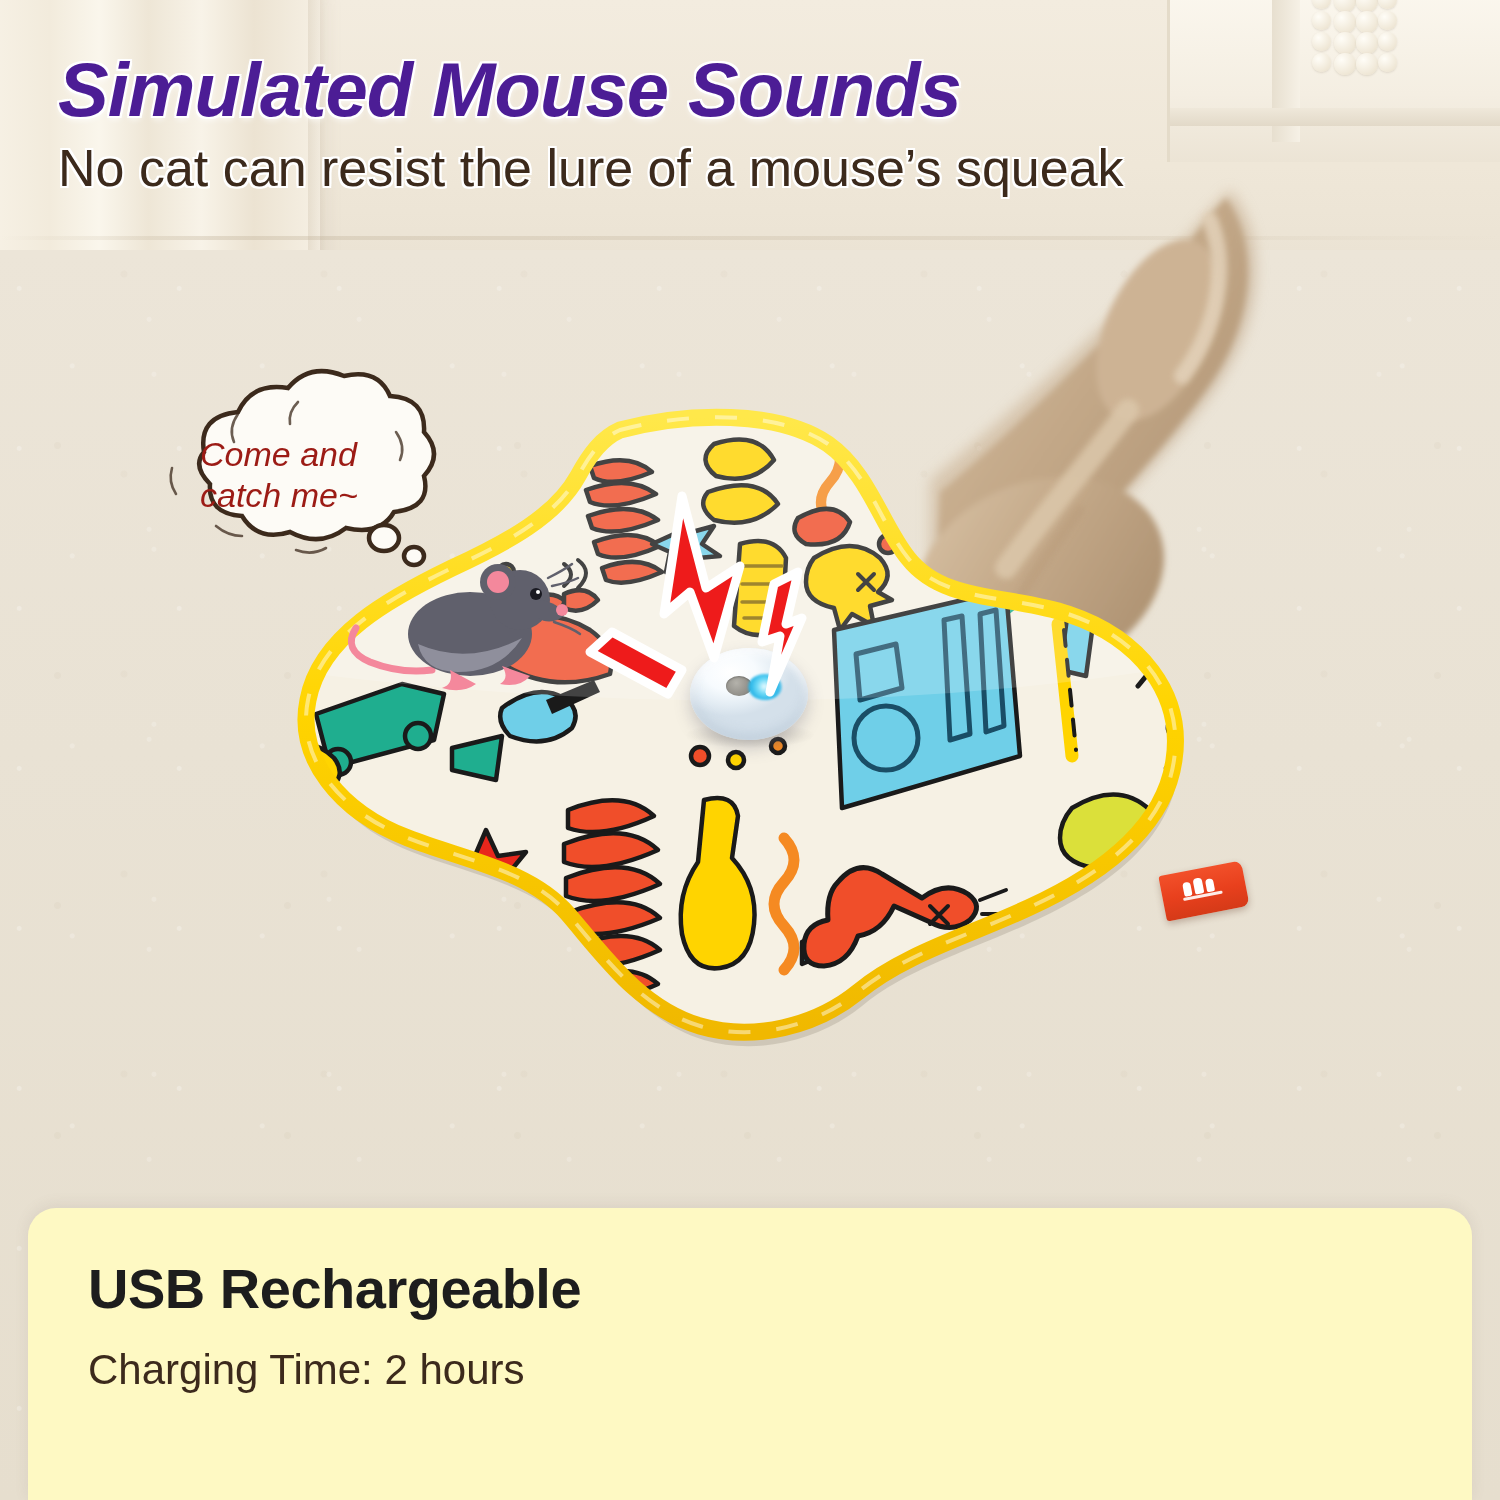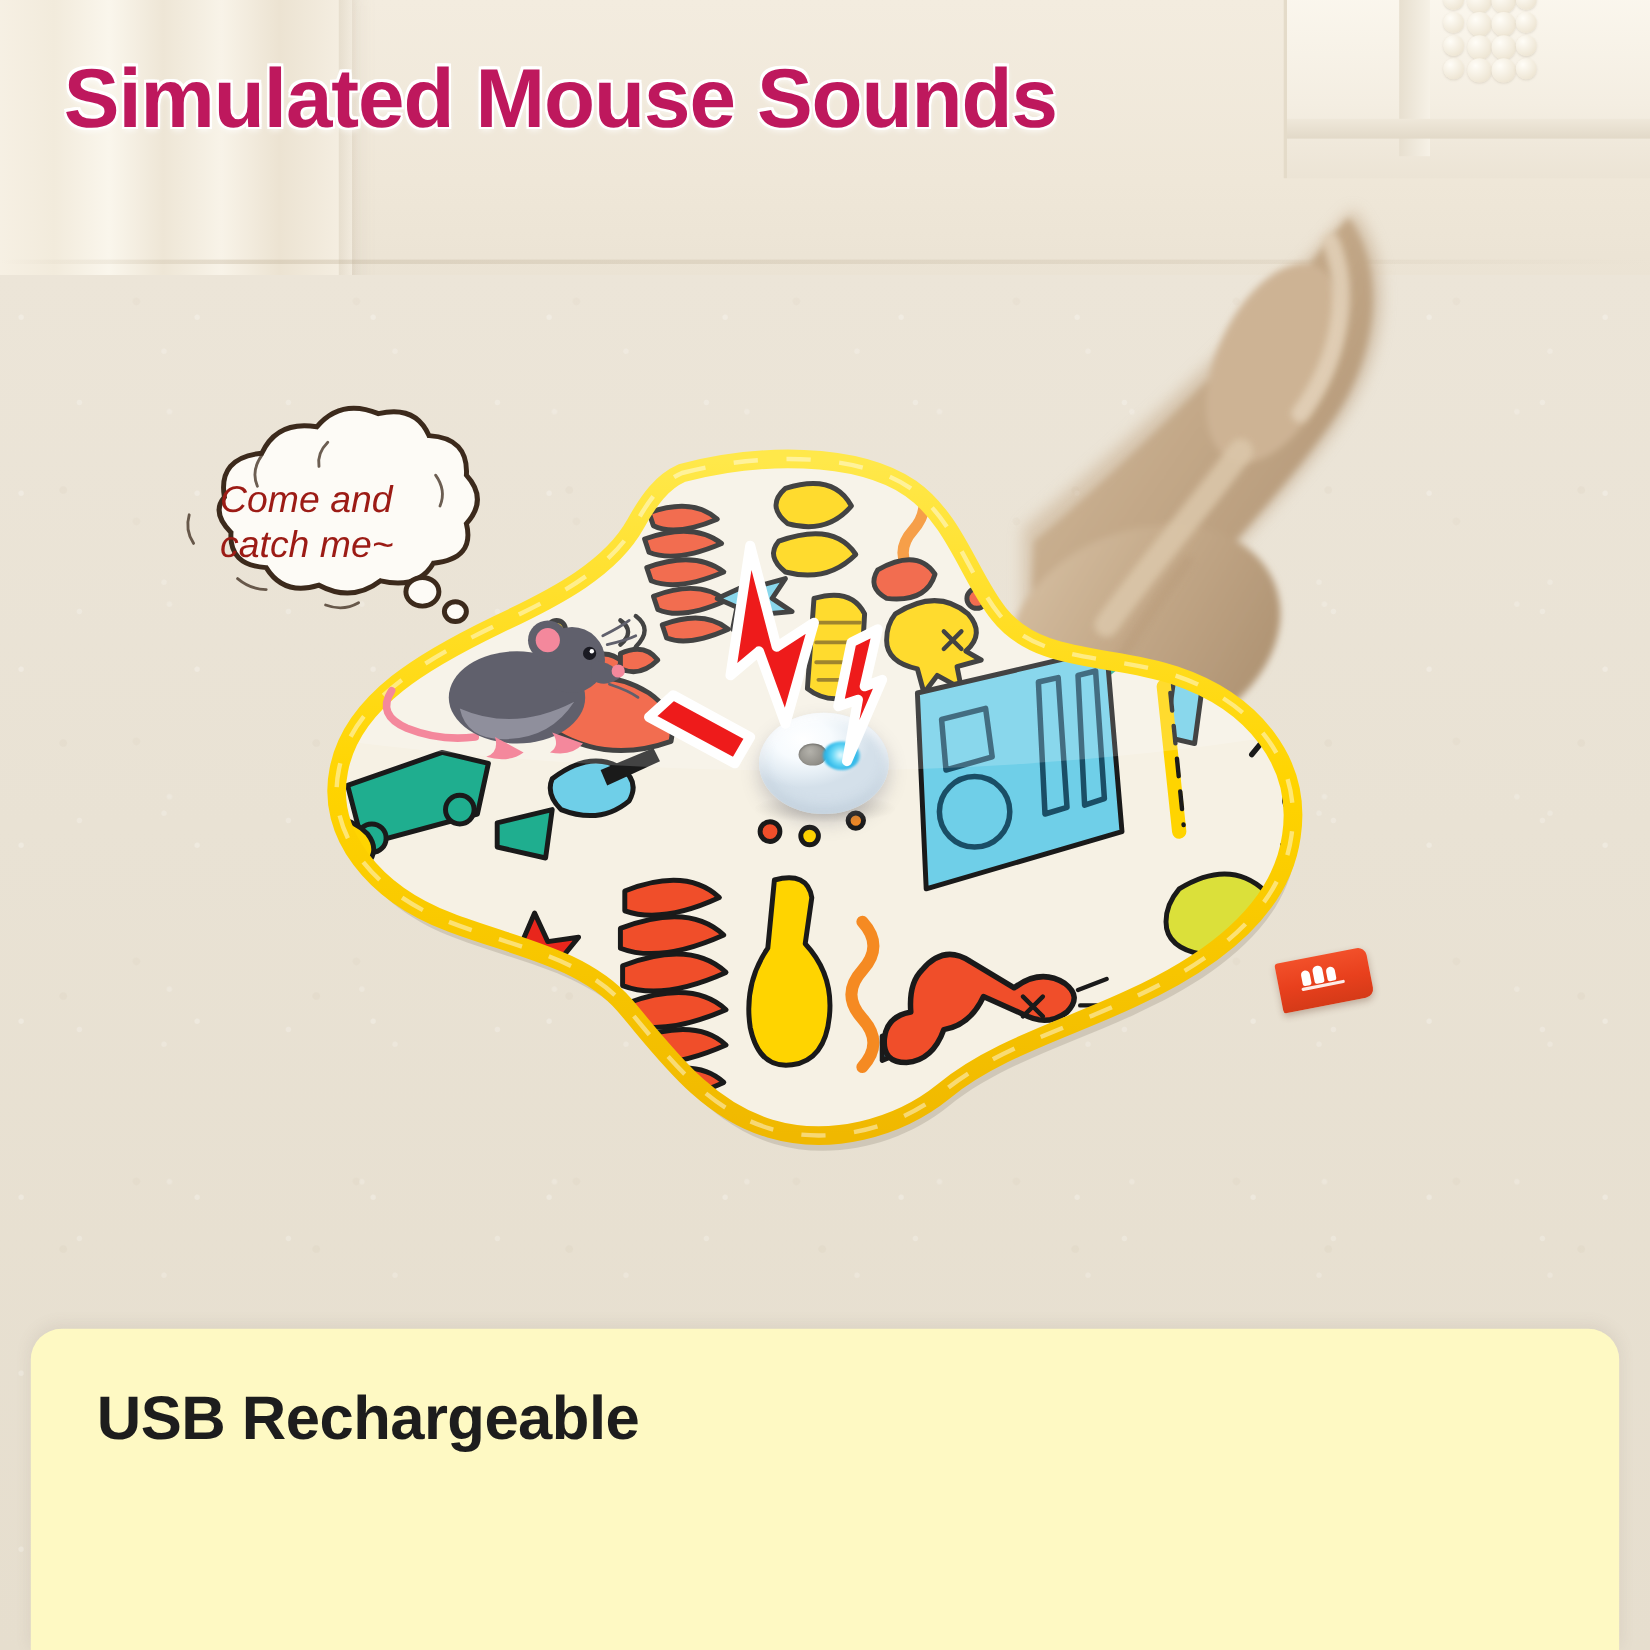--- a/index.html
+++ b/index.html
@@ -46,25 +46,26 @@
       radial-gradient(circle at 38% 61%,rgba(255,255,255,.45) 0 2px,transparent 3px),
       radial-gradient(circle at 71% 33%,rgba(255,255,255,.4) 0 2px,transparent 3px),
       radial-gradient(circle at 88% 71%,rgba(255,255,255,.4) 0 2px,transparent 3px),
       radial-gradient(circle at 25% 85%,rgba(190,175,150,.18) 0 3px,transparent 4px),
       radial-gradient(circle at 62% 12%,rgba(190,175,150,.14) 0 3px,transparent 4px);
     background-size:160px 160px,190px 190px,210px 210px,175px 175px,230px 230px,200px 200px;}
 
   
   .headline{position:absolute;left:58px;top:52px;width:1330px;}
   .h-title{
-    font-size:76px;font-weight:700;letter-spacing:-1px;color:#be185d;line-height:1;
+    font-size:76px;font-weight:700;letter-spacing:-1px;color:#4c1d95;line-height:1;
     text-shadow:
       -2px -2px 0 #fff,2px -2px 0 #fff,-2px 2px 0 #fff,2px 2px 0 #fff,
       0 -2px 0 #fff,0 2px 0 #fff,-2px 0 0 #fff,2px 0 0 #fff,
       0 3px 6px rgba(255,255,255,.85);
+    font-style: italic;
   }
   .h-sub{
     margin-top:12px;font-size:52px;font-weight:400;color:#3c2a1c;line-height:1.08;
     text-shadow:
       -2px -2px 0 #fff,2px -2px 0 #fff,-2px 2px 0 #fff,2px 2px 0 #fff,
       0 -2px 0 #fff,0 2px 0 #fff,-2px 0 0 #fff,2px 0 0 #fff;
   }
 
   
   .thought{position:absolute;left:146px;top:392px;width:310px;height:175px;}
@@ -152,20 +153,21 @@
         <i style="left: 68px; top: 65px; width: 19.25px; height: 19.25px;"></i>
       </div>
     <div class="floorline"></div>
     <div class="carpet">
       <div class="carpet-noise"></div>
     </div>
   </div>
 
   <div class="headline">
     <div class="h-title">Simulated Mouse Sounds</div>
+    <div class="h-sub">No cat can resist the lure of a mouse’s squeak</div>
   </div>
 
   <div class="cat">
     <svg viewBox="0 0 580 470">
       <defs>
         <linearGradient id="furg" x1="0" y1="0" x2="1" y2="1">
           <stop offset="0%" stop-color="#d9c3a6"></stop>
           <stop offset="45%" stop-color="#c3a888"></stop>
           <stop offset="100%" stop-color="#a98d6d"></stop>
         </linearGradient>
@@ -470,16 +472,17 @@
         <path d="M200 38 q18 -4 26 -8"></path>
         <path d="M202 74 q18 6 26 12"></path>
       </g>
       <path d="M98 122 q4 14 -8 18 q20 6 34 -4" fill="#f4889c"></path>
       <path d="M150 118 q8 12 -2 18 q20 4 30 -8" fill="#f4889c"></path>
     </svg>
   </div>
 
   <div class="panel">
     <div class="panel-title">USB Rechargeable</div>
+    <div class="panel-line1">Charging Time: 2 hours</div>
 
   </div>
 
 </div>
 
 </body></html>

